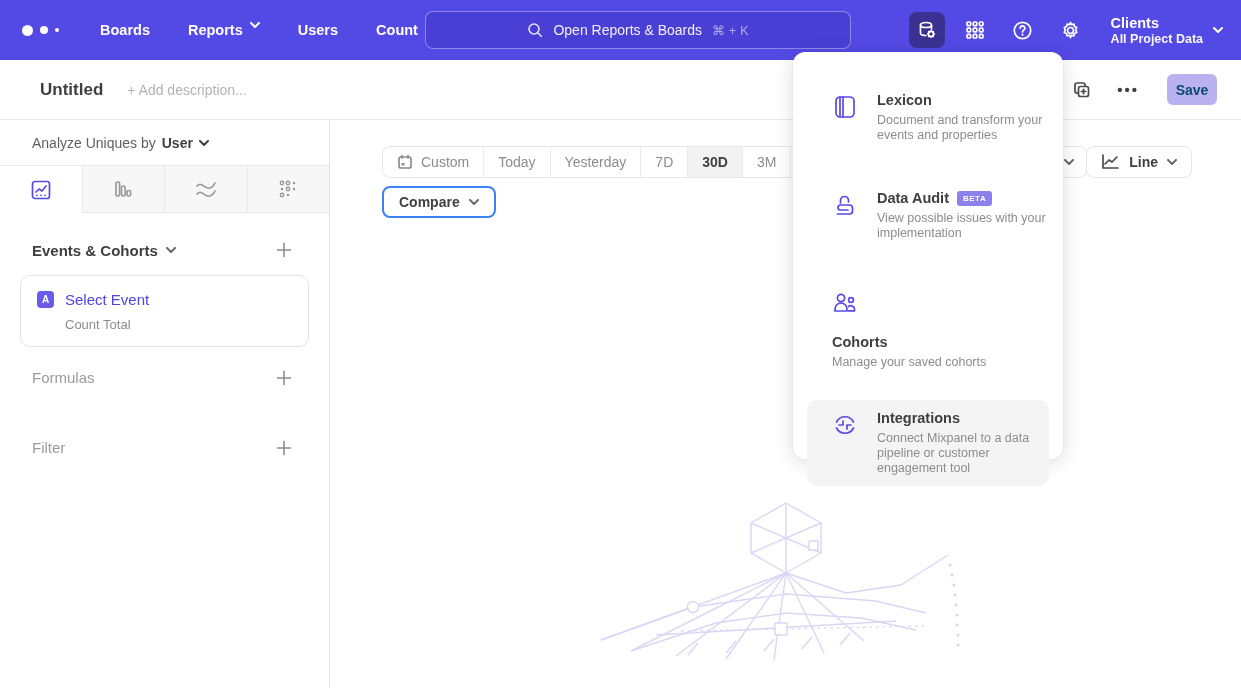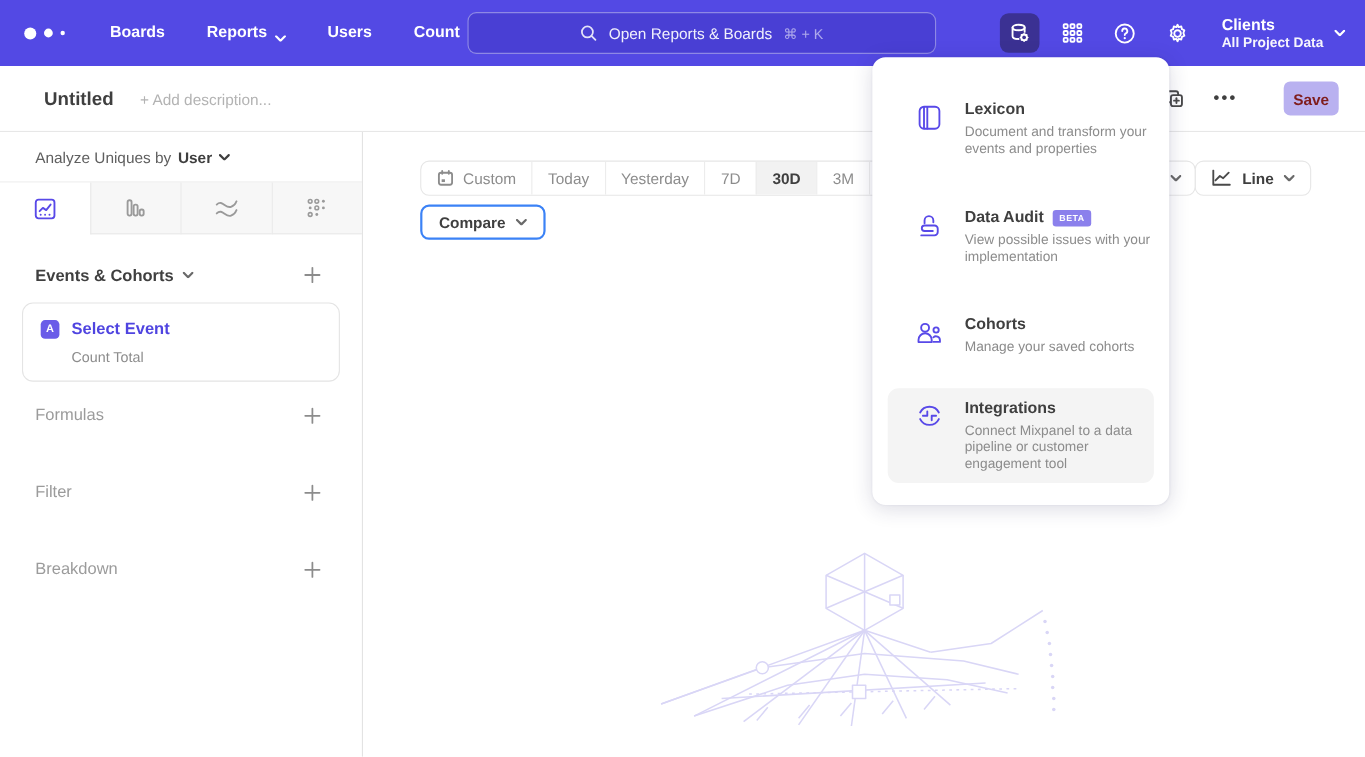--- a/index.html
+++ b/index.html
@@ -6,21 +6,21 @@
   html,body { width:1241px; height:688px; font-family:"Liberation Sans", sans-serif; background:#fff; overflow:hidden; }
   .page { position:relative; width:1241px; height:688px; }
 
   
   .navbar { position:relative; height:60px; background:#5349E4; display:flex; align-items:center; z-index:50; }
   .logo { width:58px; margin-left:22px; display:flex; align-items:center; gap:7px; }
   .logo .d1{ width:11px;height:11px;border-radius:50%;background:#fff;}
   .logo .d2{ width:8px;height:8px;border-radius:50%;background:#fff;}
   .logo .d3{ width:4px;height:4px;border-radius:50%;background:#fff;}
   .nav-items { display:flex; align-items:center; margin-left:20px; }
-  .nav-item { color:#fff; font-size:14.5px; font-weight:600; margin-right:38px; cursor:pointer; display:flex; align-items:flex-end; gap:7px; }
+  .nav-item { color:#fff; font-size:14.5px; font-weight:600; margin-right:38px; cursor:pointer; display:flex; align-items:flex-start; gap:7px; }
   .chev { width:10px; height:6px; }
   .chev polyline { fill:none; stroke:currentColor; stroke-width:2; stroke-linecap:round; stroke-linejoin:round; }
   .searchbar { position:absolute; left:425px; top:11px; width:426px; height:38px; border-radius:8px;
     background:rgba(30,20,140,0.18); border:1px solid rgba(255,255,255,0.38);
     display:flex; align-items:center; justify-content:center; gap:10px; color:#EDEBFC; cursor:text; }
   .searchbar .mag { width:16px; height:16px; opacity:.85; }
   .searchbar .ph { font-size:14px; color:rgba(255,255,255,0.92); }
   .searchbar .kbd { font-size:13px; color:rgba(255,255,255,0.55); }
   .nav-right { position:absolute; right:18px; top:0; height:60px; display:flex; align-items:center; gap:12px; }
   .icon-btn { width:36px; height:36px; border-radius:8px; display:flex; align-items:center; justify-content:center; cursor:pointer; color:#fff; }
@@ -29,42 +29,42 @@
   .project .org { font-size:14.5px; font-weight:700; line-height:17px; }
   .project .proj { font-size:12.5px; font-weight:600; opacity:.95; }
 
   
   .rheader { position:relative; height:60px; background:#fff; border-bottom:1px solid #E7E7E7; display:flex; align-items:center; }
   .rtitle { margin-left:40px; font-size:17px; font-weight:700; color:#3F3F3F; }
   .rdesc { margin-left:24px; font-size:14px; color:#B3B3B3; cursor:text; }
   .rheader-right { position:absolute; right:24px; display:flex; align-items:center; }
   .ghost-icon { color:#4A4A4A; cursor:pointer; display:flex; align-items:center; justify-content:center; width:26px; height:26px; }
   .dots { letter-spacing:2px; font-size:15px; font-weight:700; color:#3F3F3F; margin-left:22px; cursor:pointer; }
-  .save-btn { margin-left:42px; width:50px; height:31px; background:#B9B1F0; color:#7f1d1d; border:none; border-radius:6px;
+  .save-btn { margin-left:28px; width:50px; height:31px; background:#B9B1F0; color:#0c4a6e; border:none; border-radius:6px;
     font-size:14px; font-weight:600; font-family:inherit; cursor:default; }
 
   
   .body { position:relative; display:flex; height:568px; }
   .sidebar { width:330px; border-right:1px solid #E3E3E3; background:#fff; position:relative; }
   .analyze { height:45px; display:flex; align-items:center; padding-left:32px; font-size:14px; color:#5F5F5F; gap:6px; }
   .analyze b { color:#3F3F3F; font-weight:700; cursor:pointer; display:flex; align-items:center; gap:6px; }
   .analyze .chev { color:#3F3F3F; }
   .tabs { display:flex; height:48px; border-top:1px solid #E9E9E9; }
   .tab { flex:1; display:flex; align-items:center; justify-content:center; background:#F7F7F7; border-bottom:1px solid #E9E9E9; border-left:1px solid #E9E9E9; cursor:pointer; color:#9A9A9A; }
   .tab:first-child { border-left:none; }
   .tab.active { background:#fff; border-bottom:none; color:#5849E8; }
   .side-section { display:flex; align-items:center; justify-content:space-between; padding:0 36px 0 32px; }
   .ec-header { margin-top:28px; font-size:15px; font-weight:700; color:#3F3F3F; }
   .ec-header .lbl { display:flex; align-items:center; gap:8px; cursor:pointer; }
   .ec-header .chev { color:#6A6A6A; }
   .plus { color:#8C8C8C; cursor:pointer; width:18px; height:18px; }
   .event-card { margin:16px 20px 0 20px; border:1px solid #E4E4E4; border-radius:10px; background:#fff; padding:15px 16px 14px 16px; cursor:pointer; }
   .event-row { display:flex; align-items:center; gap:11px; }
   .badge-a { width:17px; height:17px; border-radius:4px; background:#6A5CE8; color:#fff; font-size:10px; font-weight:700; display:flex; align-items:center; justify-content:center; }
-  .event-name { font-size:15px; font-weight:700; color:#4F44E0; }
+  .event-name { font-size:15px; font-weight:400; color:#4F44E0; }
   .event-metric { margin-left:28px; margin-top:9px; font-size:13px; color:#8C8C8C; cursor:pointer; }
   .sec-formulas { margin-top:22px; }
   .sec { height:70px; display:flex; align-items:flex-start; justify-content:space-between; padding:0 36px 0 32px; font-size:15px; color:#9B9B9B; }
 
   
   .main { position:relative; flex:1; background:#fff; }
   .toolbar { position:absolute; left:52px; top:26px; display:flex; }
   .range-group { display:flex; align-items:stretch; height:32px; border:1px solid #E6E6E6; border-radius:8px; background:#fff; overflow:hidden; }
   .range-btn { display:flex; align-items:center; gap:8px; padding:0 14px; font-size:14px; color:#8C8C8C; border-left:1px solid #ECECEC; cursor:pointer; white-space:nowrap; }
   .range-btn:first-child { border-left:none; }
@@ -83,21 +83,21 @@
   .empty-wrap { position:absolute; left:0; right:0; top:373px; text-align:center; }
   .empty-graphic { display:block; margin:0 auto; }
 
   
   .panel { position:absolute; left:793px; top:52px; width:270px; height:407px; background:#fff; border-radius:12px;
     box-shadow:0 3px 18px rgba(40,35,90,0.16), 0 0 2px rgba(40,35,90,0.08); z-index:100; padding:30px 14px 14px 14px; }
   .menu-item { display:flex; gap:19px; padding:10px 10px 10px 25px; border-radius:10px; cursor:pointer; margin-bottom:9px; }
   .menu-item.hover { background:#F4F4F4; }
   .menu-item:nth-child(1){ margin-bottom:27px;}
   .menu-item:nth-child(2){ margin-bottom:26px;}
-  .menu-item:nth-child(3){ margin-bottom:20px;}
+  .menu-item:nth-child(3){ margin-bottom:20px;flex-direction:column;}
   .mi-icon { width:26px; height:26px; flex:none; color:#5849E8; margin-top:2px; }
   .mi-title { font-size:14.5px; font-weight:700; color:#3F3F3F; display:flex; align-items:center; gap:8px; }
   .mi-desc { margin-top:5px; font-size:12.5px; line-height:15px; color:#8C8C8C; width:182px; }
   .beta { background:#8B80EC; color:#fff; font-size:8px; font-weight:700; letter-spacing:.5px; padding:3px 6px; border-radius:3px; }
 
   svg { display:block; }
   .stroke-ic { fill:none; stroke:currentColor; stroke-width:1.7; stroke-linecap:round; stroke-linejoin:round; }
 </style>
 </head>
 <body>
@@ -290,27 +290,20 @@
 
       <div class="sec sec-formulas">
         <span>Formulas</span>
         <svg class="plus" viewBox="0 0 18 18">
           <line x1="9" y1="2.5" x2="9" y2="15.5" stroke="currentColor" stroke-width="1.6" stroke-linecap="round"></line>
           <line x1="2.5" y1="9" x2="15.5" y2="9" stroke="currentColor" stroke-width="1.6" stroke-linecap="round"></line>
         </svg>
       </div>
       <div class="sec">
         <span>Filter</span>
-        <svg class="plus" viewBox="0 0 18 18">
-          <line x1="9" y1="2.5" x2="9" y2="15.5" stroke="currentColor" stroke-width="1.6" stroke-linecap="round"></line>
-          <line x1="2.5" y1="9" x2="15.5" y2="9" stroke="currentColor" stroke-width="1.6" stroke-linecap="round"></line>
-        </svg>
-      </div>
-      <div class="sec">
-        <span>Breakdown</span>
         <svg class="plus" viewBox="0 0 18 18">
           <line x1="9" y1="2.5" x2="9" y2="15.5" stroke="currentColor" stroke-width="1.6" stroke-linecap="round"></line>
           <line x1="2.5" y1="9" x2="15.5" y2="9" stroke="currentColor" stroke-width="1.6" stroke-linecap="round"></line>
         </svg>
       </div>
     </aside>
 
     <main class="main">
       <div class="toolbar">
         <div class="range-group">

